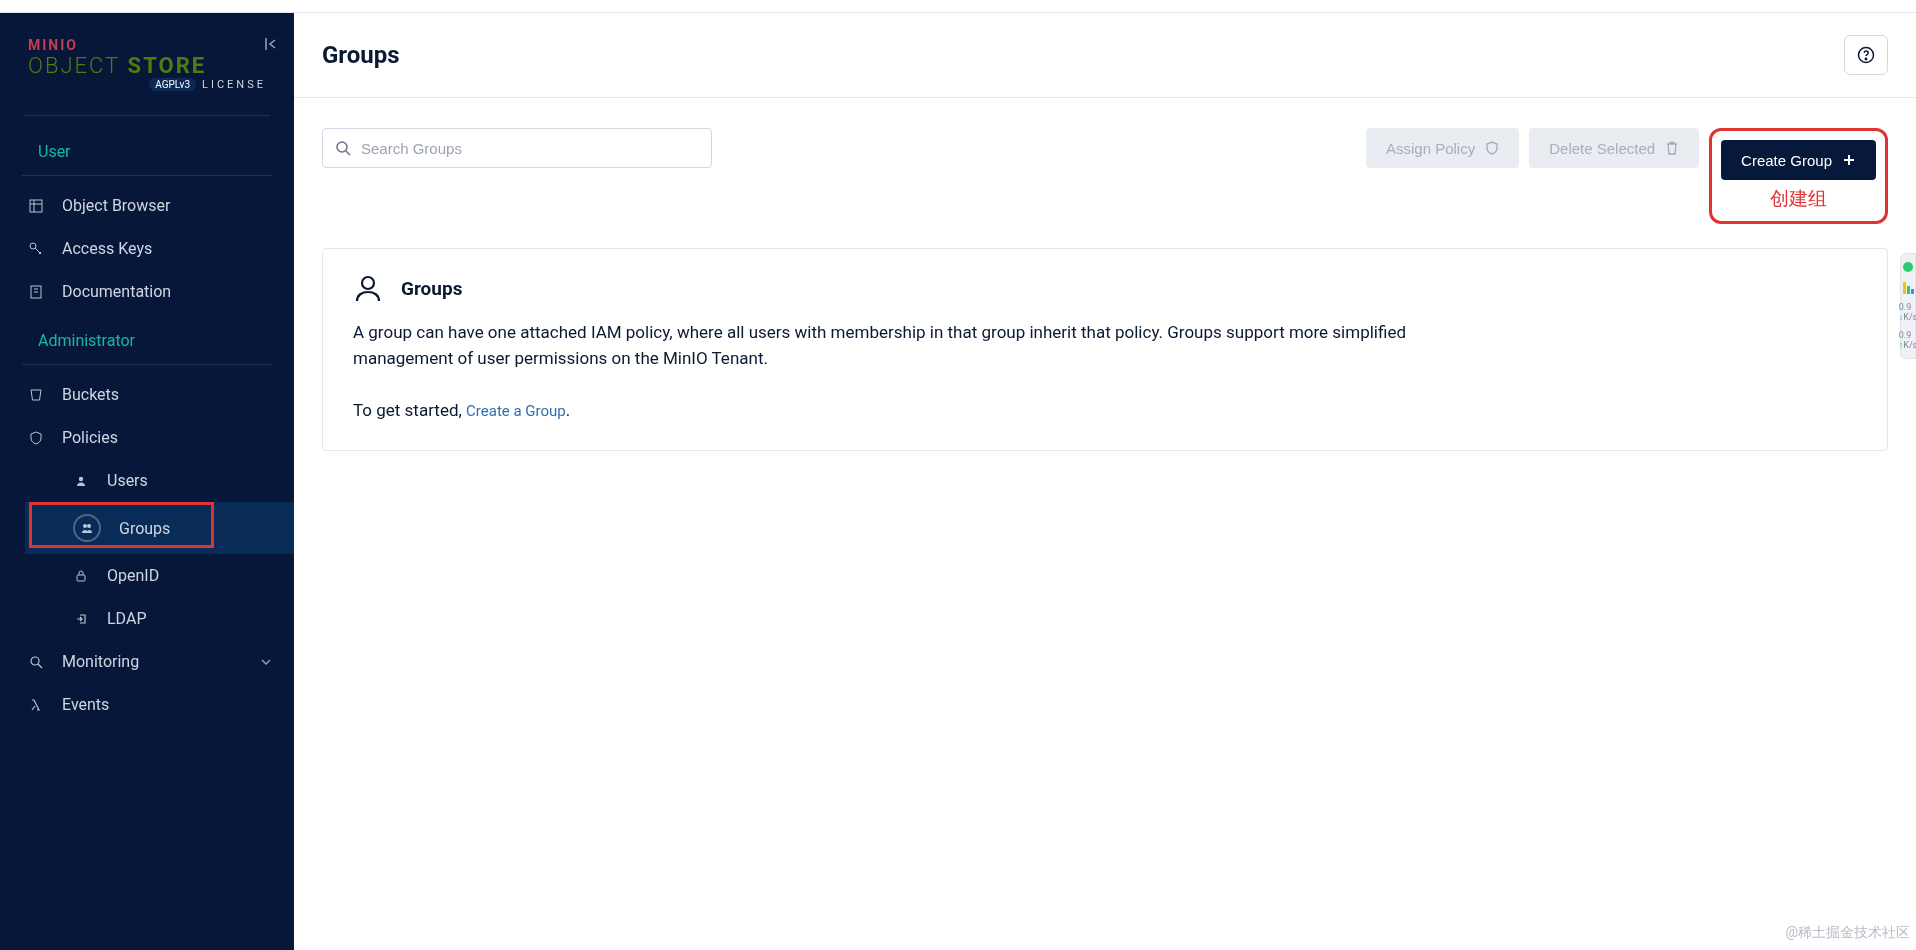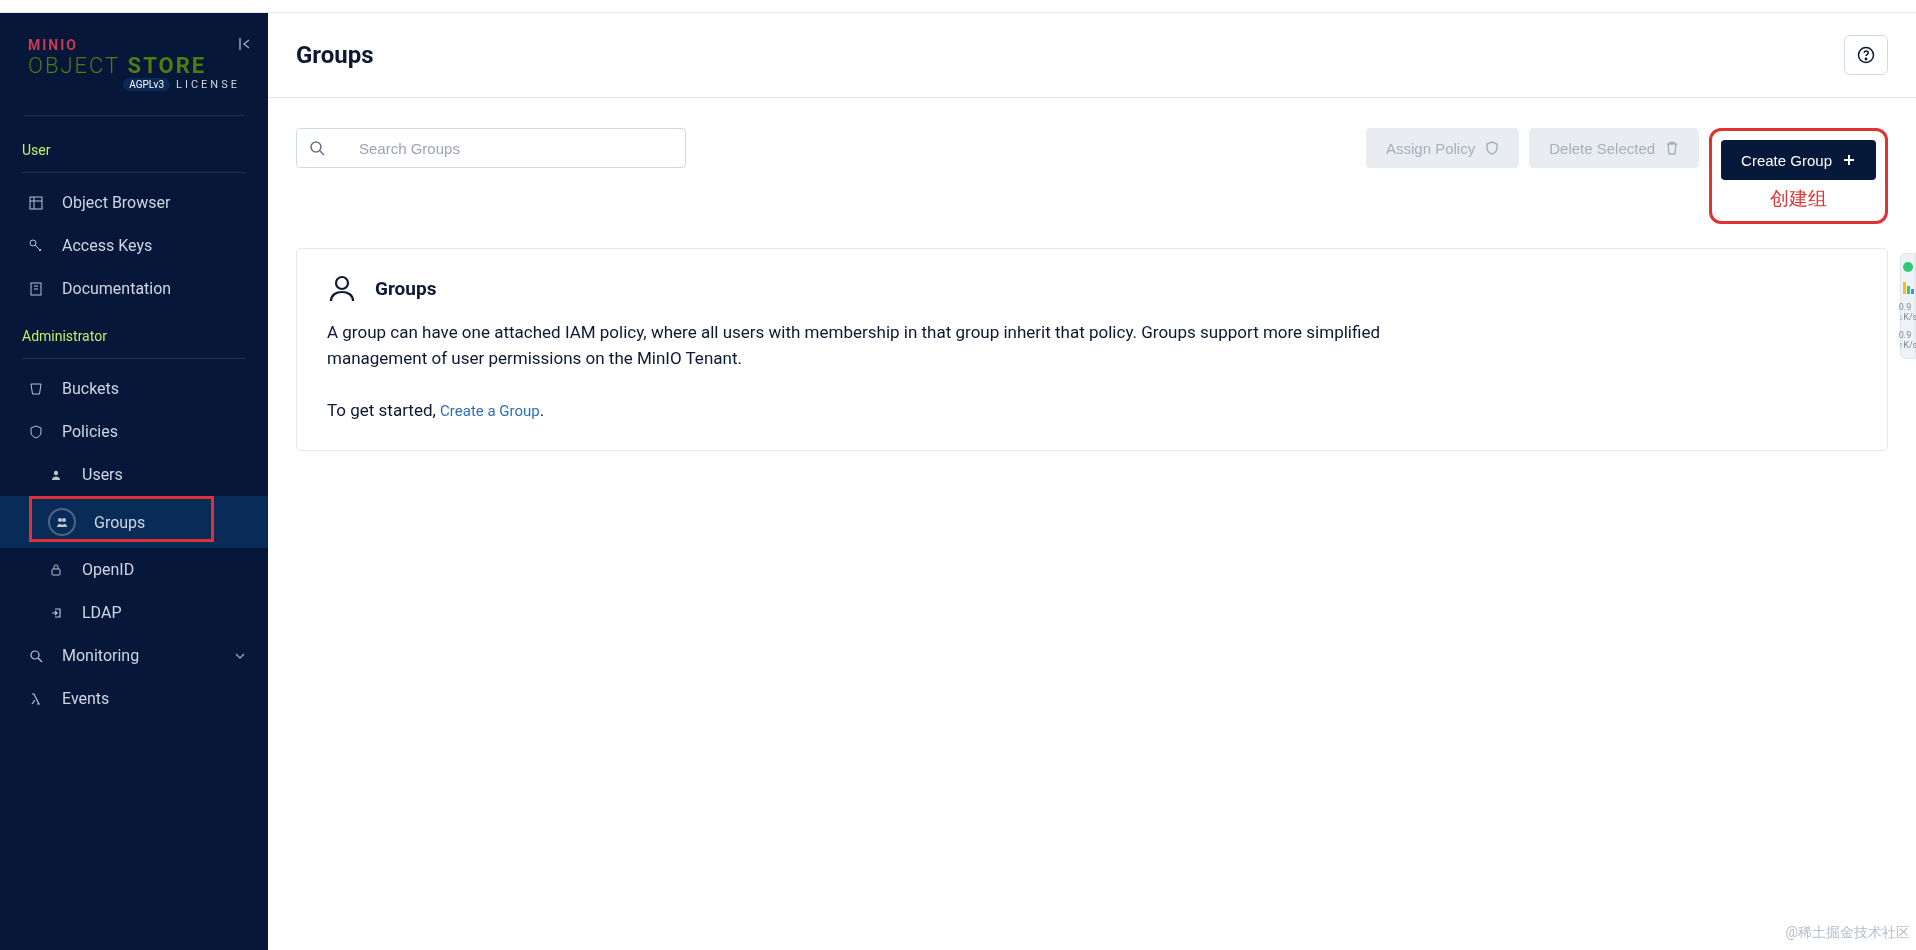--- a/index.html
+++ b/index.html
@@ -1,51 +1,51 @@
 <!DOCTYPE html>
 <html><head>
 <meta charset="utf-8">
 <style>
   * { box-sizing: border-box; margin: 0; padding: 0; }
   html, body { width: 1916px; height: 950px; font-family: -apple-system, BlinkMacSystemFont, "Segoe UI", Roboto, Arial, sans-serif; overflow: hidden; background:#fff; }
   .topbar { position:absolute; top:0; left:0; right:0; height:13px; background:#fff; border-bottom:1px solid #e5e7eb; }
   .shell { position:absolute; top:13px; left:0; right:0; bottom:0; display:flex; }
 
   
-  .sidebar { width:268px; background:#06173a; color:#fff; display:flex; flex-direction:column; position:relative; }
+  .sidebar { width:294px; background:#06173a; color:#fff; display:flex; flex-direction:column; position:relative; }
   .logo-area { padding:24px 28px 16px 28px; position:relative; }
   .logo-minio { color:#c83b51; font-size:14px; font-weight:700; letter-spacing:2px; }
   .logo-os { color:#4d7c0f; font-size:22px; letter-spacing:2px; }
   .logo-os .thin { font-weight:300; }
   .logo-os .bold { font-weight:700; }
   .logo-lic { display:flex; justify-content:flex-end; align-items:center; gap:6px; color:#cfd6e2; font-size:11px; letter-spacing:3px; }
   .agpl-badge{background:#0a2a55;border-radius:10px;padding:1px 6px;font-size:10px;letter-spacing:0;color:#fff;display:inline-flex;align-items:center;gap:2px;}
   .collapse-btn { position:absolute; top:20px; right:12px; width:22px; height:22px; color:#9aa6b8; display:flex; align-items:center; justify-content:center; cursor:pointer;}
   .sb-sep { height:1px; background:#21324f; margin:8px 24px; }
 
-  .sb-section-title { font-size:14px; color:#bef264; padding:18px 22px 14px 22px; }
+  .sb-section-title { font-size:16px; color:#14b8a6; padding:18px 22px 14px 22px;margin-left:16px; }
   .sb-sep2 { height:1px; background:#21324f; margin:0 22px 8px 22px; }
 
   .sb-item { display:flex; align-items:center; gap:18px; padding:12px 22px 12px 28px; color:#cfd6e2; font-size:16px; cursor:pointer; position:relative;}
   .sb-item .ic { width:16px; height:16px; display:flex; align-items:center; justify-content:center; opacity:.9;}
   .sb-item.has-chevron .chev { margin-left:auto; opacity:.7;}
-  .sb-sub { padding-left:48px !important; }
+  .sb-sub { padding-left:48px !important;margin-left:25px; }
   .sb-item.active { background:#082b57; }
   .sb-item.active .ic.circle { width:28px; height:28px; border:2px solid #5a6b85; border-radius:50%; display:flex; align-items:center; justify-content:center;}
   .red-box-side { position:absolute; left:29px; top:0; width:185px; height:46px; border:3px solid #e03232; pointer-events:none;}
   .sb-group-active-wrap{position:relative;}
 
   
   .main { flex:1; display:flex; flex-direction:column; background:#fff; position:relative;}
   .main-header { display:flex; align-items:center; justify-content:space-between; padding:22px 28px; border-bottom:1px solid #e5e7eb;}
   .page-title { font-size:24px; font-weight:700; color:#0b1a33;}
   .help-btn { width:44px; height:40px; border:1px solid #d3d9e3; border-radius:6px; display:flex; align-items:center; justify-content:center; color:#0b1a33; cursor:pointer;}
 
   .toolbar { display:flex; align-items:flex-start; gap:10px; padding:30px 28px 0 28px;}
-  .search-wrap { width:390px; height:40px; border:1px solid #d3d9e3; border-radius:4px; display:flex; align-items:center; padding:0 12px; color:#9aa6b8;gap:24px;}
+  .search-wrap { width:390px; height:40px; border:1px solid #d3d9e3; border-radius:4px; display:flex; align-items:center; padding:0 12px; color:#9aa6b8;}
   .search-wrap input { border:none; outline:none; flex:1; font-size:15px; color:#333; background:transparent;}
   .search-wrap input::placeholder{color:#9ba4b3;}
   .spacer{flex:1;}
   .btn { height:40px; border-radius:4px; display:inline-flex; align-items:center; gap:10px; padding:0 20px; font-size:15px; cursor:pointer; border:none;}
   .btn-disabled { background:#e9ecf1; color:#a7afbd; cursor:not-allowed;}
   .btn-primary { background:#07193a; color:#fff;}
   .create-wrap{display:flex;flex-direction:column;align-items:center;border:3px solid #e03232;padding:9px;border-radius:12px;}
   .create-label{color:#e03232;font-size:19px;margin-top:6px;}
 
   .empty-card { margin:24px 28px 0 28px; border:1px solid #e5e7eb; border-radius:4px; padding:24px 30px 30px 30px;}

